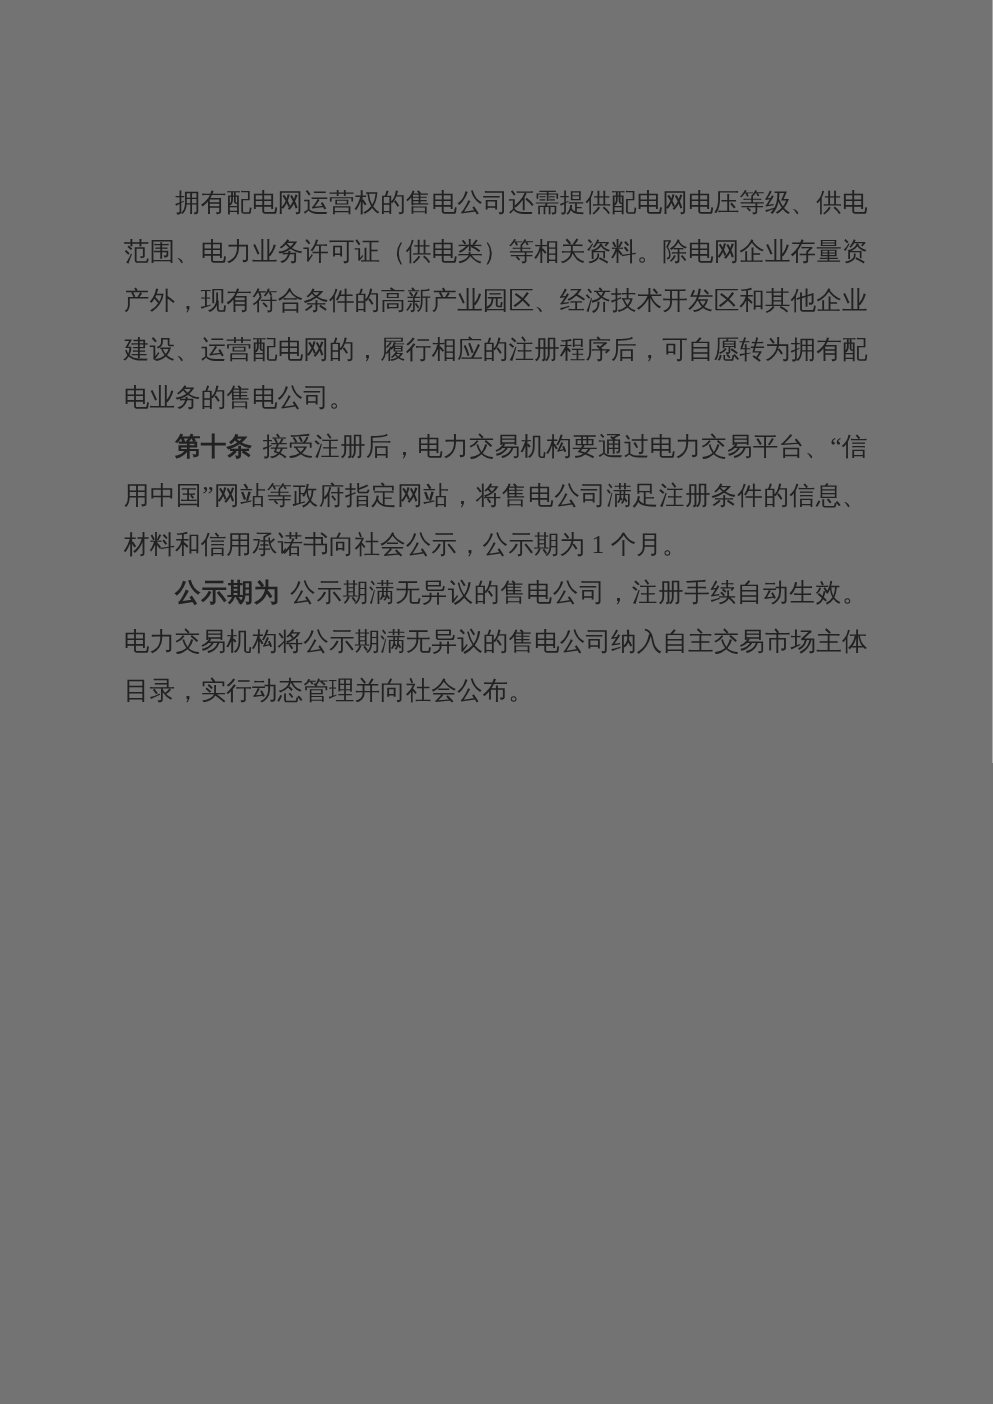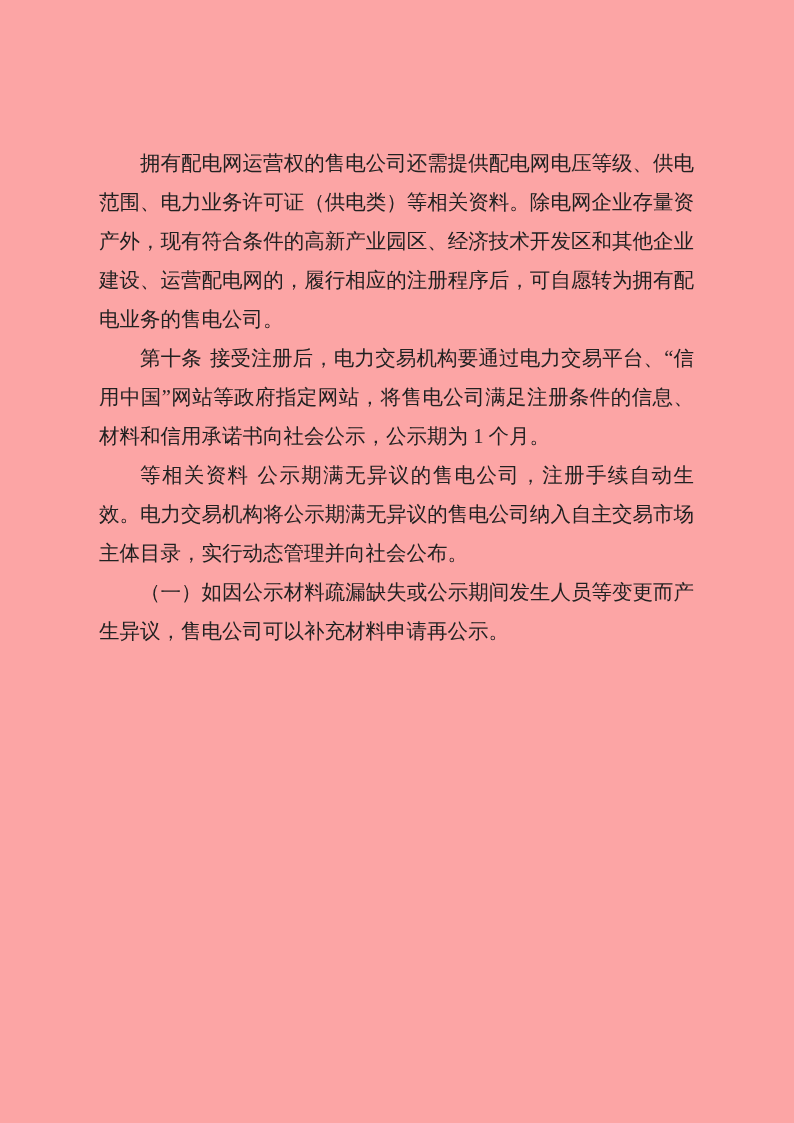--- a/index.html
+++ b/index.html
@@ -10,49 +10,48 @@
   body {
     width: 794px;
     height: 1123px;
     overflow: hidden;
   }
   .page {
     box-sizing: border-box;
     width: 794px;
     height: 1123px;
     padding: 144px 100px 0 99px;
-    background: #fca5a5;
+    background: #737373;
   }
   .doc-body p {
     margin: 0;
     padding: 0;
     font-family: "Liberation Serif", "DejaVu Serif", serif;
     font-size: 20.5px;
     line-height: 39px;
     color: #212121;
     text-align: justify;
     text-indent: 41px;
     word-break: break-all;
   }
   .doc-body p b.art {
-    font-weight: 400;
+    font-weight: 700;
     margin-right: 8px;
   }
 </style>
 </head>
 <body>
 
 <div class="page">
   <div class="doc-body">
 
     <p><span>拥有配电网运营权的售电公司还需提供配电网电压等级、供电范围、电力业务许可证（供电类）等相关资料。除电网企业存量资产外，现有符合条件的高新产业园区、经济技术开发区和其他企业建设、运营配电网的，履行相应的注册程序后，可自愿转为拥有配电业务的售电公司。</span></p>
 
     <p><b class="art">第十条</b><span>接受注册后，电力交易机构要通过电力交易平台、“信用中国”网站等政府指定网站，将售电公司满足注册条件的信息、材料和信用承诺书向社会公示，公示期为 1 个月。</span></p>
 
 
-    <p><b class="art">等相关资料</b><span>公示期满无异议的售电公司，注册手续自动生效。电力交易机构将公示期满无异议的售电公司纳入自主交易市场主体目录，实行动态管理并向社会公布。</span></p>
+    <p><b class="art">公示期为</b><span>公示期满无异议的售电公司，注册手续自动生效。电力交易机构将公示期满无异议的售电公司纳入自主交易市场主体目录，实行动态管理并向社会公布。</span></p>
 
 
-    <p><span>（一）如因公示材料疏漏缺失或公示期间发生人员等变更而产生异议，售电公司可以补充材料申请再公示。</span></p>
 
 
   </div>
 </div>
 
 </body></html>

